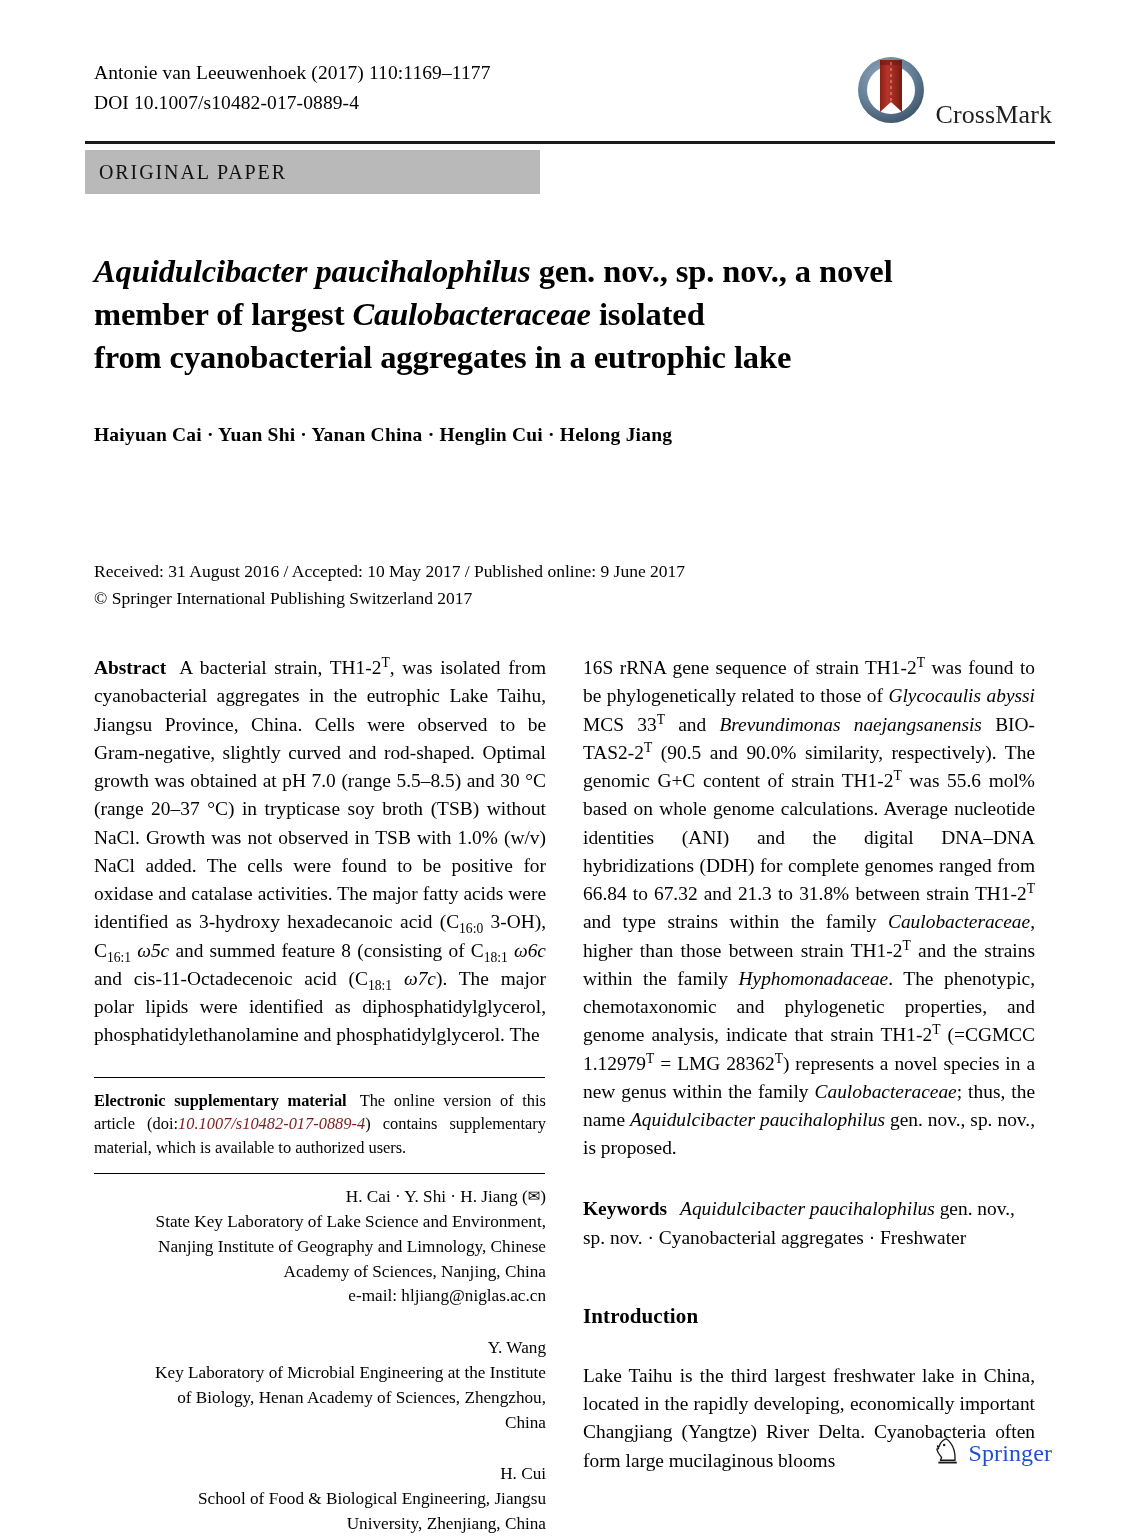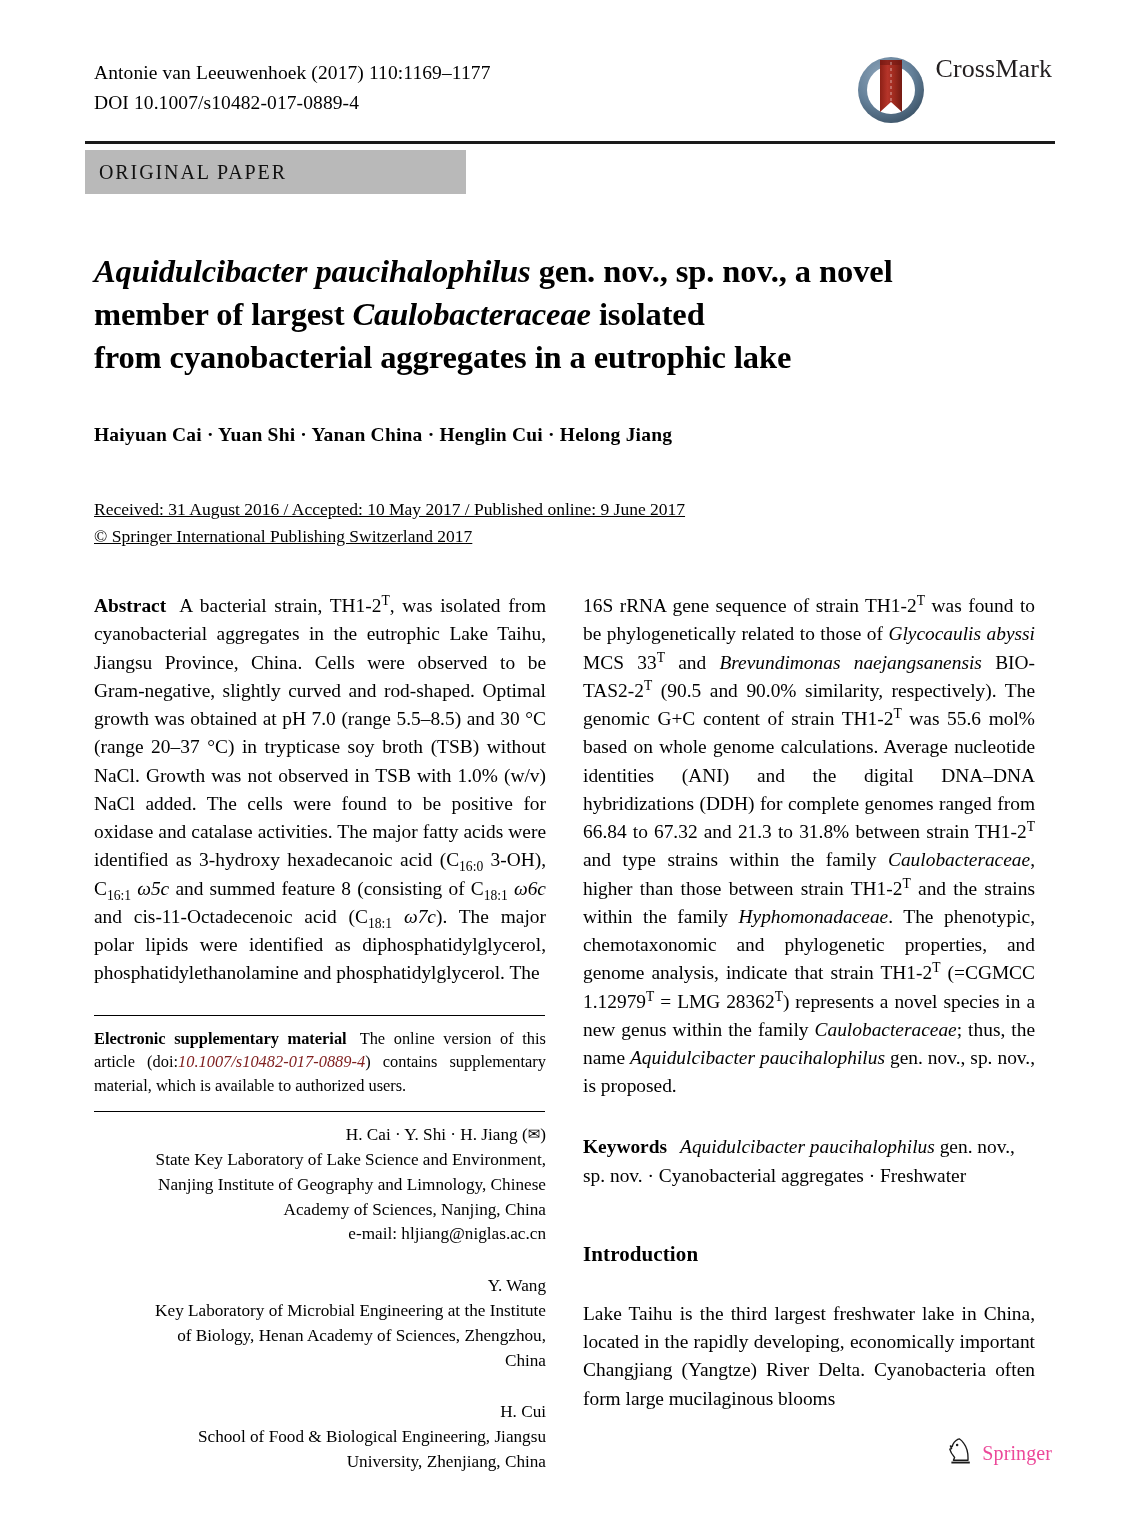--- a/index.html
+++ b/index.html
@@ -37,41 +37,41 @@
     font-size: 19.5px;
     line-height: 1.52;
     letter-spacing: 0.1px;
     padding-left: 9px;
   }
   .journal-ref div { white-space: nowrap; }
 
   
   .crossmark {
     display: flex;
-    align-items: flex-start;
+    align-items: flex-end;
     gap: 9px;
     padding-right: 3px;
     margin-top: -4px;
   }
   .crossmark-word {
     font-family: "Liberation Serif", serif;
     font-size: 26px;
     color: #231f20;
     letter-spacing: 0.1px;
   }
 
   
   .head-rule {
     margin-top: 11px;
     border-top: 3.2px solid #1a1a1a;
     width: 100%;
   }
   .paper-type {
     margin-top: 6px;
-    width: 381px;
+    width: 455px;
     height: 44px;
     background: #b9b9b9;
     display: flex;
     align-items: center;
   }
   .paper-type span {
     font-size: 20px;
     letter-spacing: 1.9px;
     padding-left: 14px;
     color: #111111;
@@ -93,25 +93,24 @@
   .authors {
     margin-top: 44px;
     padding-left: 9px;
     font-size: 19.5px;
     font-weight: bold;
     letter-spacing: 0.2px;
   }
 
   
   .dates {
-    margin-top: 50px;
+    margin-top: 112px;
     padding-left: 9px;
     font-size: 17.5px;
     line-height: 1.56;
-    text-decoration: underline;
   }
 
   
   .columns {
     margin-top: 42px;
     display: flex;
     gap: 37px;
     padding-left: 9px;
   }
   .col {
@@ -192,22 +191,22 @@
   
   .springer-footer {
     position: absolute;
     right: 88px;
     bottom: 66px;
     display: flex;
     align-items: center;
     gap: 8px;
   }
   .springer-word {
-    font-size: 20px;
-    color: #ec4899;
+    font-size: 24px;
+    color: #1d4ed8;
     letter-spacing: 0.1px;
   }
 </style>
 </head>
 <body>
 
 <div class="page">
 
   <div class="journal-header">
     <div class="journal-ref">

